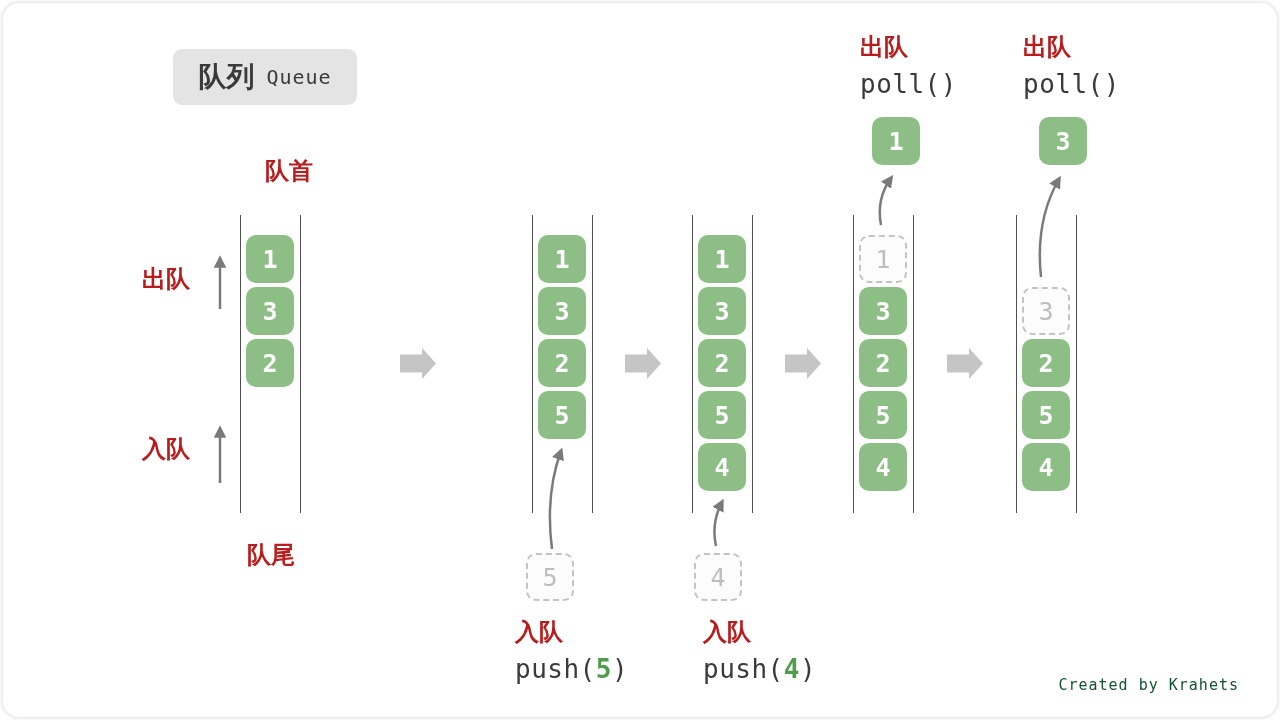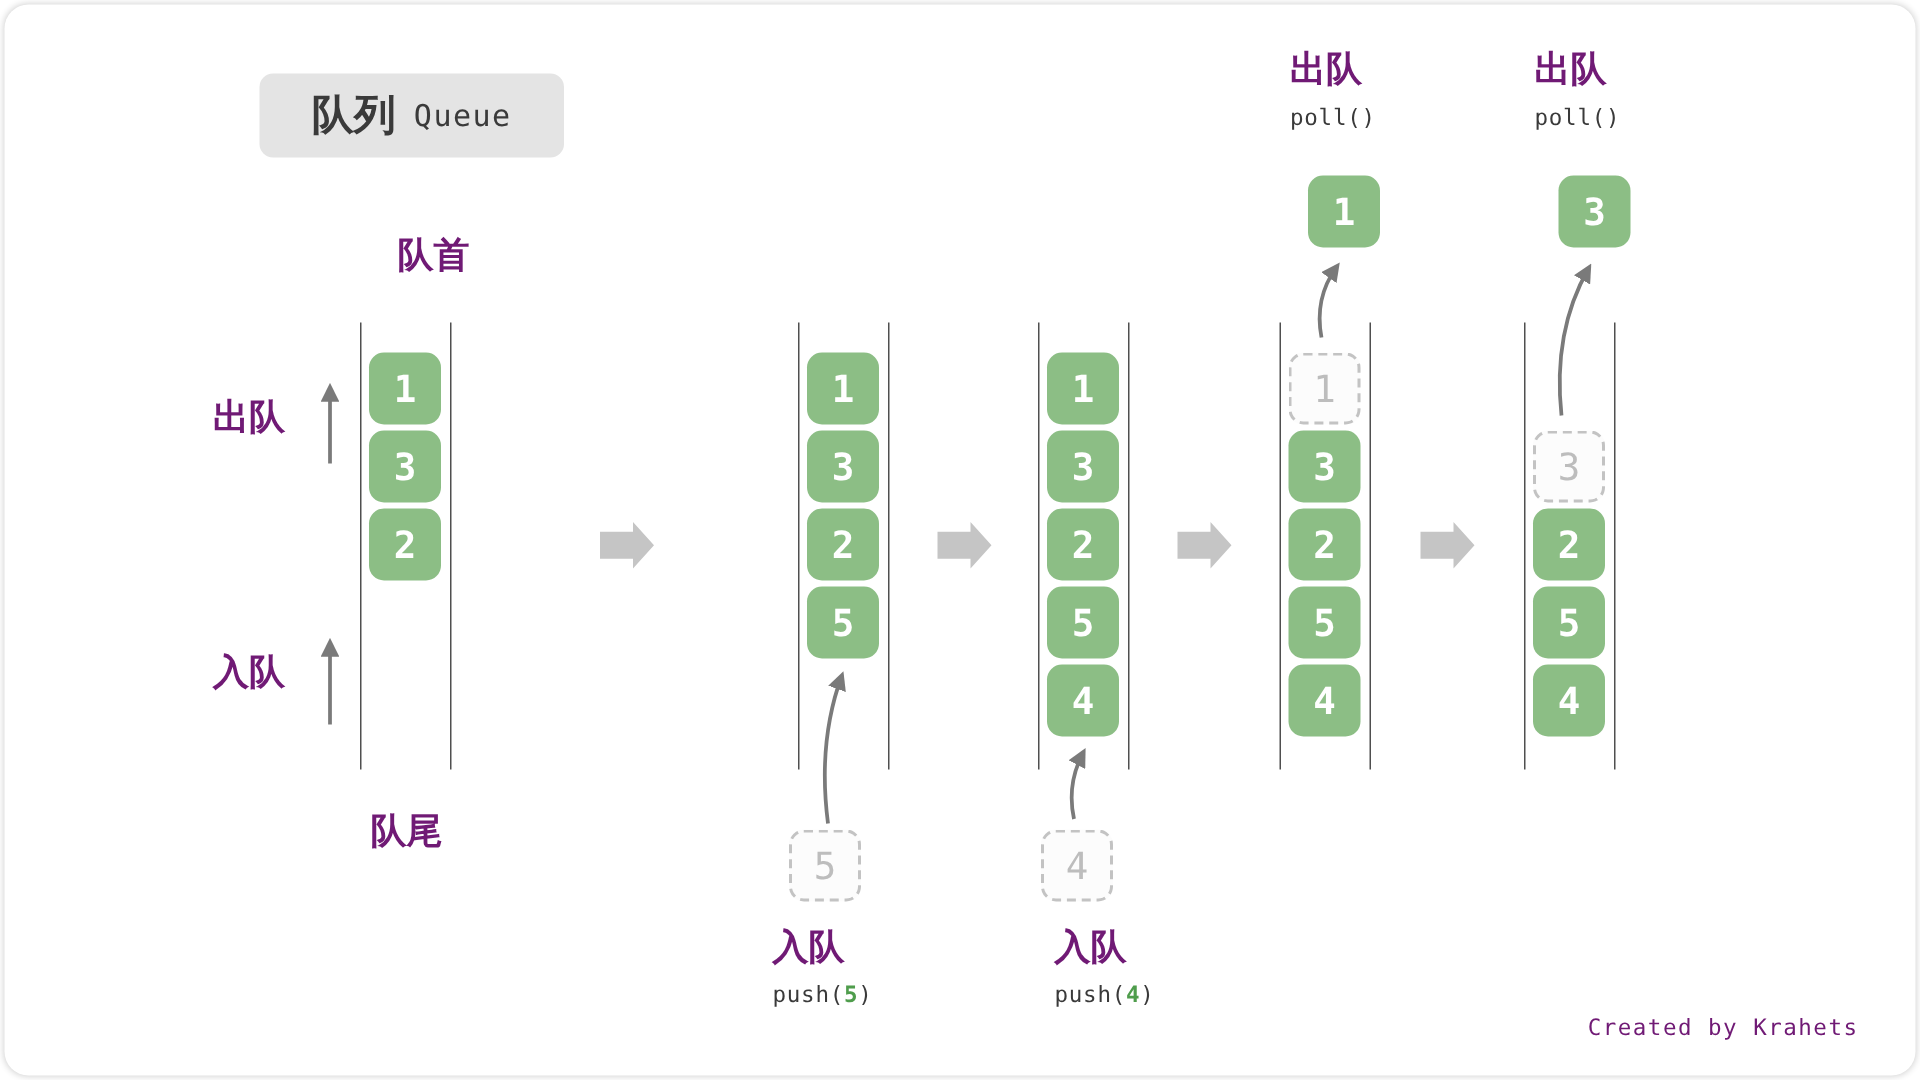--- a/index.html
+++ b/index.html
@@ -2,47 +2,47 @@
 <html><head>
 <meta charset="utf-8">
 <style>
   * { margin:0; padding:0; box-sizing:border-box; }
   html,body { width:1280px; height:720px; background:#ffffff; overflow:hidden;
               font-family:"Liberation Sans","DejaVu Sans",sans-serif; }
   .canvas { position:absolute; left:3px; top:3px; width:1274px; height:714px;
             background:#ffffff; border-radius:16px;
             box-shadow:0 0 5px rgba(0,0,0,.20); }
 
-  .badge { position:absolute; left:170px; top:46px; width:203px; height:56px;
+  .badge { position:absolute; left:170px; top:46px; width:184px; height:56px;
            background:#e4e4e4; border-radius:9px; display:flex; align-items:center;
            justify-content:center; gap:12px; }
   .badge .zh { font-size:28px; font-weight:700; color:#3a3a3a; }
   .badge .en { font-size:20px; color:#3a3a3a; letter-spacing:1px;
                font-family:"DejaVu Sans Mono","Liberation Mono",monospace; }
 
-  .cjk { font-size:24px; font-weight:700; color:#701a75; line-height:26px; }
+  .cjk { font-size:24px; font-weight:700; color:#b91c1c; line-height:26px; }
   .pos-label { position:absolute; width:62px; text-align:center; }
 
   .col { position:absolute; top:212px; width:61px; height:298px;
          border-left:1.5px solid #4f4f4f; border-right:1.5px solid #4f4f4f; }
 
   .box { position:absolute; width:48px; height:48px; border-radius:10px;
          display:flex; align-items:center; justify-content:center;
          font-family:"DejaVu Sans Mono","Liberation Mono",monospace;
          font-size:25px; }
   .box.solid  { background:#8cbe85; color:#ffffff; font-weight:600; }
   .box.dashed { background:#fcfcfc; border:2px dashed #c3c3c3; color:#bdbdbd; }
 
   .op { position:absolute; display:flex; flex-direction:column; gap:9px; }
-  .op .code { font-size:15px; color:#3a3a3a; letter-spacing:.5px;
+  .op .code { font-size:26px; color:#3a3a3a; letter-spacing:.5px;
               font-family:"DejaVu Sans Mono","Liberation Mono",monospace; }
   .op .num  { color:#4f9d4c; font-weight:700; }
 
   .watermark { position:absolute; right:38px; top:673px; font-size:15px;
-               color:#701a75; letter-spacing:1px;
+               color:#14532d; letter-spacing:1px;
                font-family:"DejaVu Sans Mono","Liberation Mono",monospace; }
 
   svg.overlay { position:absolute; left:0; top:0; width:1280px; height:720px;
                 pointer-events:none; }
 </style>
 </head>
 <body>
 
 <div class="canvas">
 

